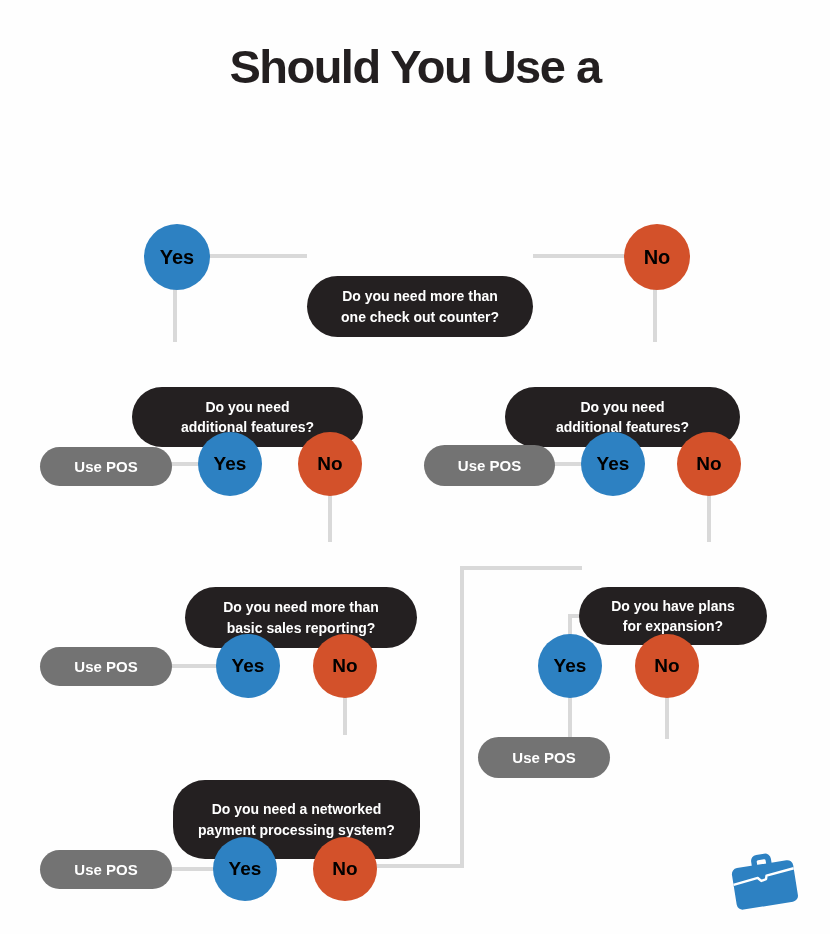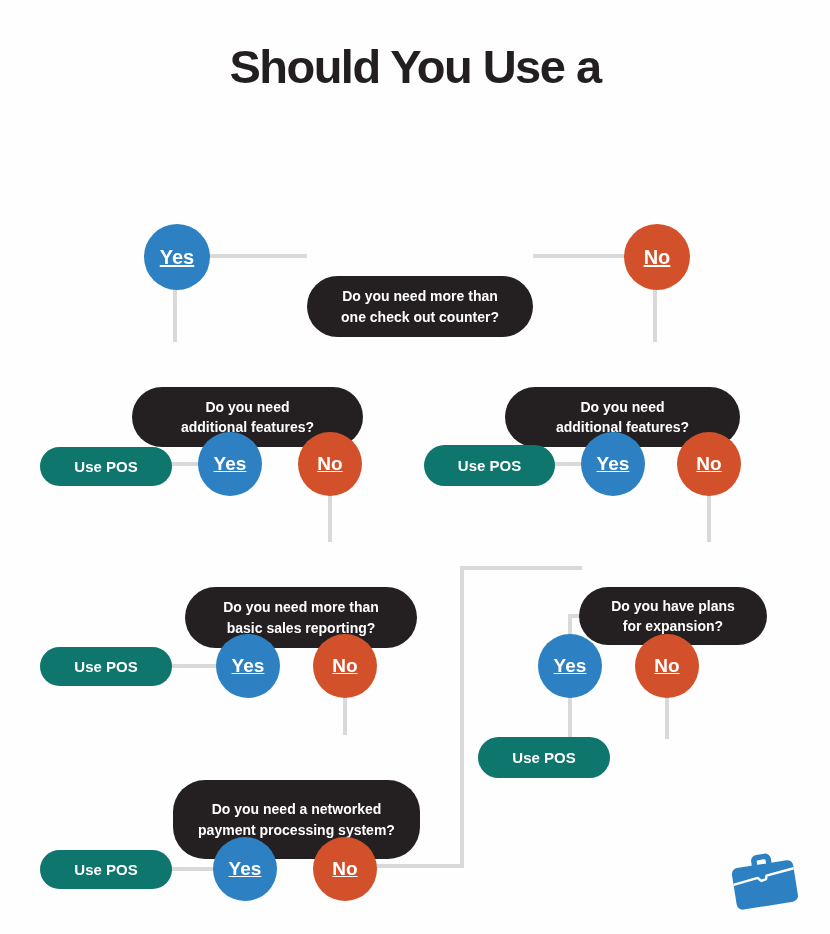--- a/index.html
+++ b/index.html
@@ -33,36 +33,36 @@
     display: flex; align-items: center; justify-content: center;
     text-align: center;
     font-size: 14px; font-weight: 700; line-height: 1.45;
     white-space: pre-line;
     margin-top: 48px;
   }
   
   .circle {
     position: absolute; z-index: 2;
     width: 64px; height: 64px; border-radius: 50%;
-    color: #ffffff;
+    color: #000000;
     display: flex; align-items: center; justify-content: center;
-    font-size: 19px; font-weight: 700; text-decoration: underline;
+    font-size: 19px; font-weight: 700;
   }
   .circle.blue { background: #2d81c2; }
   .circle.orange { background: #d3512a; }
   .big { width: 66px; height: 66px; font-size: 20px; }
   
   .result {
     position: absolute; z-index: 2;
     color: #ffffff;
     border-radius: 21px;
     display: flex; align-items: center; justify-content: center;
     font-size: 15px; font-weight: 700;
   }
-  .result.blue { background: #0f766e; }
+  .result.blue { background: #737373; }
   .result.orange { background: #d3512a; }
   
   .logo {
     position: absolute; z-index: 2;
     left: 725px; top: 846px; width: 78px; height: 66px;
     transform: rotate(-9deg);
   }
 </style>
 </head>
 <body>

